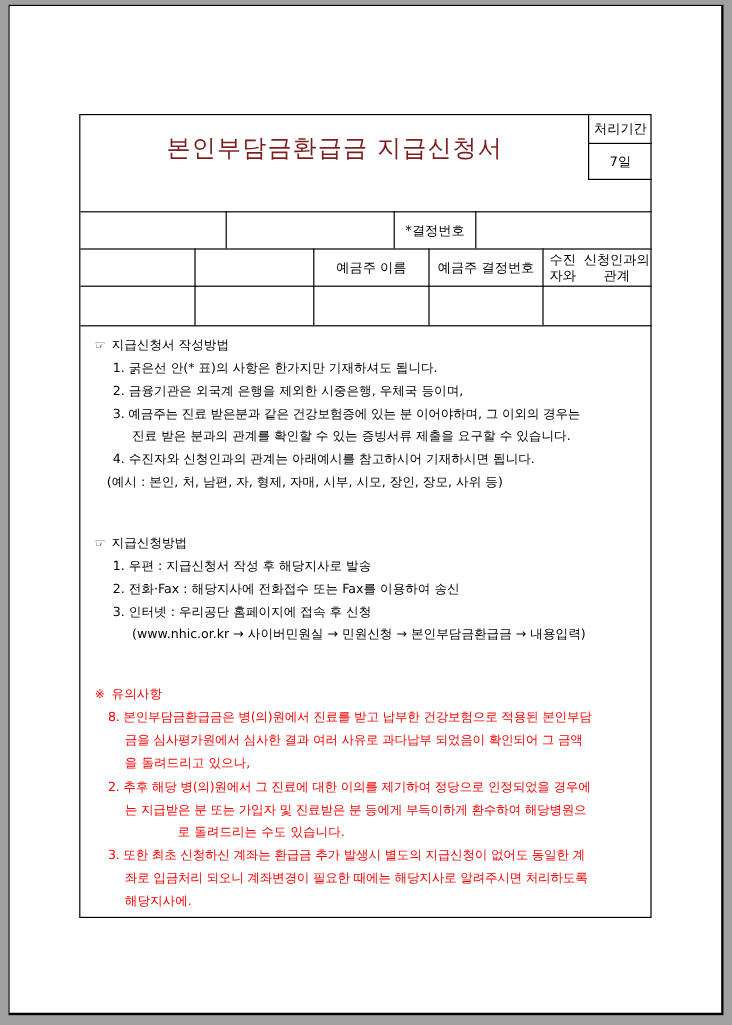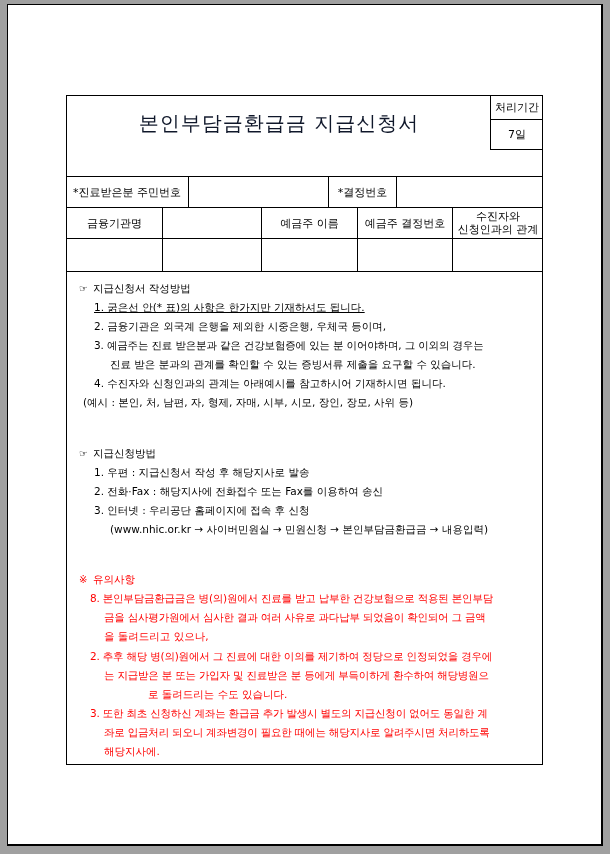--- a/index.html
+++ b/index.html
@@ -10,21 +10,21 @@
       background: #ffffff; border: 1px solid #000; border-right-width: 2px; border-bottom-width: 2px;
     }
     .frame {
       position: absolute; left: 66px; top: 95px; width: 477px; height: 670px;
       border: 1px solid #000;
     }
     .hline { position: absolute; height: 1px; background: #000; }
     .vline { position: absolute; width: 1px; background: #000; }
     .title {
       position: absolute; left: 0; top: 14px; width: 424px; text-align: center;
-      font-size: 20px; letter-spacing: 1px; color: #0f172a;
+      font-size: 20px; letter-spacing: 1px; color: #7f1d1d;
     }
     .cell { position: absolute; font-size: 11px; color: #000; display: flex; align-items: center; justify-content: center; text-align: center; line-height: 13px; }
     .cell.left { justify-content: flex-start; padding-left: 6px; }
     .cell.input { cursor: text; }
     .section { position: absolute; left: 12px; font-size: 10.5px; color: #000; }
     .section .line { position: absolute; white-space: nowrap; height: 15px; line-height: 15px; }
     .red { color: #ff0000; }
     .sym { display: inline-block; width: 14px; font-size: 10px; }
   </style>
 </head>
@@ -40,56 +40,54 @@
   <div class="hline" style="left:423px; top:23px; width:53px;"></div>
   <div class="hline" style="left:423px; top:53px; width:53px;"></div>
   <div class="cell" style="left:424px; top:0; width:52px; height:23px;">처리기간</div>
   <div class="cell" style="left:424px; top:24px; width:52px; height:29px;">7일</div>
 
   <div class="hline" style="left:0; top:80px; width:476px;"></div>
   <div class="hline" style="left:0; top:111px; width:476px;"></div>
   <div class="vline" style="left:121px; top:80px; height:31px;"></div>
   <div class="vline" style="left:261px; top:80px; height:31px;"></div>
   <div class="vline" style="left:329px; top:80px; height:31px;"></div>
-  <div class="cell left" style="left:0; top:81px; width:121px; height:30px;">*진료받은분 주민번호</div>
   <div class="cell input" style="left:122px; top:81px; width:139px; height:30px;"></div>
   <div class="cell" style="left:262px; top:81px; width:67px; height:30px;">*결정번호</div>
   <div class="cell input" style="left:330px; top:81px; width:146px; height:30px;"></div>
 
   <div class="hline" style="left:0; top:142px; width:476px;"></div>
   <div class="hline" style="left:0; top:175px; width:476px;"></div>
   <div class="vline" style="left:95px; top:111px; height:64px;"></div>
   <div class="vline" style="left:194px; top:111px; height:64px;"></div>
   <div class="vline" style="left:290px; top:111px; height:64px;"></div>
   <div class="vline" style="left:385px; top:111px; height:64px;"></div>
 
-  <div class="cell" style="left:0; top:112px; width:95px; height:30px;">금융기관명</div>
   <div class="cell" style="left:195px; top:112px; width:95px; height:30px;">예금주 이름</div>
   <div class="cell" style="left:291px; top:112px; width:94px; height:30px;">예금주 결정번호</div>
-  <div class="cell" style="left:386px; top:112px; width:90px; height:30px; flex-direction:column;align-items:center;">
+  <div class="cell" style="left:386px; top:112px; width:90px; height:30px; flex-direction:row;align-items:center;">
     <span>수진자와</span>
     <span>신청인과의 관계</span>
   </div>
 
   <div class="cell input" style="left:0; top:143px; width:95px; height:32px;"></div>
   <div class="cell input" style="left:96px; top:143px; width:98px; height:32px;"></div>
   <div class="cell input" style="left:195px; top:143px; width:95px; height:32px;"></div>
   <div class="cell input" style="left:291px; top:143px; width:94px; height:32px;"></div>
   <div class="cell input" style="left:386px; top:143px; width:90px; height:32px;"></div>
 
   <div class="section" style="top:185px;">
     <div class="line" style="left:0; top:0;">
       <span class="sym">☞</span><span>지급신청서 작성방법</span>
     </div>
-    <div class="line" style="left:15px; top:19px;text-decoration:underline;">1. 굵은선 안(* 표)의 사항은 한가지만 기재하셔도 됩니다.</div>
+    <div class="line" style="left:15px; top:19px;">1. 굵은선 안(* 표)의 사항은 한가지만 기재하셔도 됩니다.</div>
     <div class="line" style="left:15px; top:38px;">2. 금융기관은 외국계 은행을 제외한 시중은행, 우체국 등이며,</div>
     <div class="line" style="left:15px; top:57px; letter-spacing:-0.15px;">3. 예금주는 진료 받은분과 같은 건강보험증에 있는 분 이어야하며, 그 이외의 경우는</div>
     <div class="line" style="left:31px; top:76px;">진료 받은 분과의 관계를 확인할 수 있는 증빙서류 제출을 요구할 수 있습니다.</div>
     <div class="line" style="left:15px; top:95px;">4. 수진자와 신청인과의 관계는 아래예시를 참고하시어 기재하시면 됩니다.</div>
-    <div class="line" style="left:4px; top:114px;">(예시 : 본인, 처, 남편, 자, 형제, 자매, 시부, 시모, 장인, 장모, 사위 등)</div>
+    <div class="line" style="left:10px; top:114px;">(예시 : 본인, 처, 남편, 자, 형제, 자매, 시부, 시모, 장인, 장모, 사위 등)</div>
   </div>
 
   <div class="section" style="top:350px;">
     <div class="line" style="left:0; top:0;">
       <span class="sym">☞</span><span>지급신청방법</span>
     </div>
     <div class="line" style="left:15px; top:19px;">1. 우편 : 지급신청서 작성 후 해당지사로 발송</div>
     <div class="line" style="left:15px; top:38px;">2. 전화·Fax : 해당지사에 전화접수 또는 Fax를 이용하여 송신</div>
     <div class="line" style="left:15px; top:57px;">3. 인터넷 : 우리공단 홈페이지에 접속 후 신청</div>
     <div class="line" style="left:31px; top:76px;">(www.nhic.or.kr → 사이버민원실 → 민원신청 → 본인부담금환급금 → 내용입력)</div>

